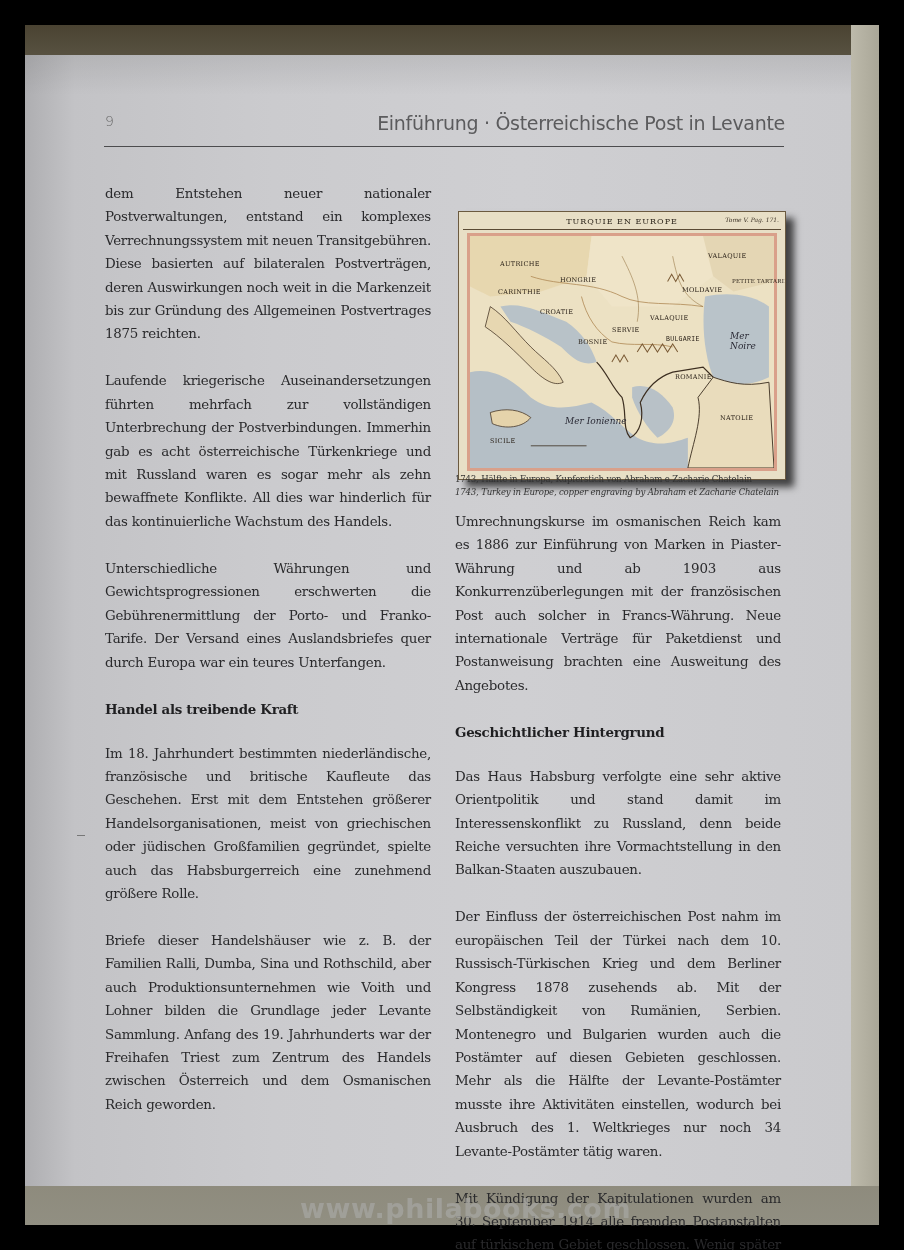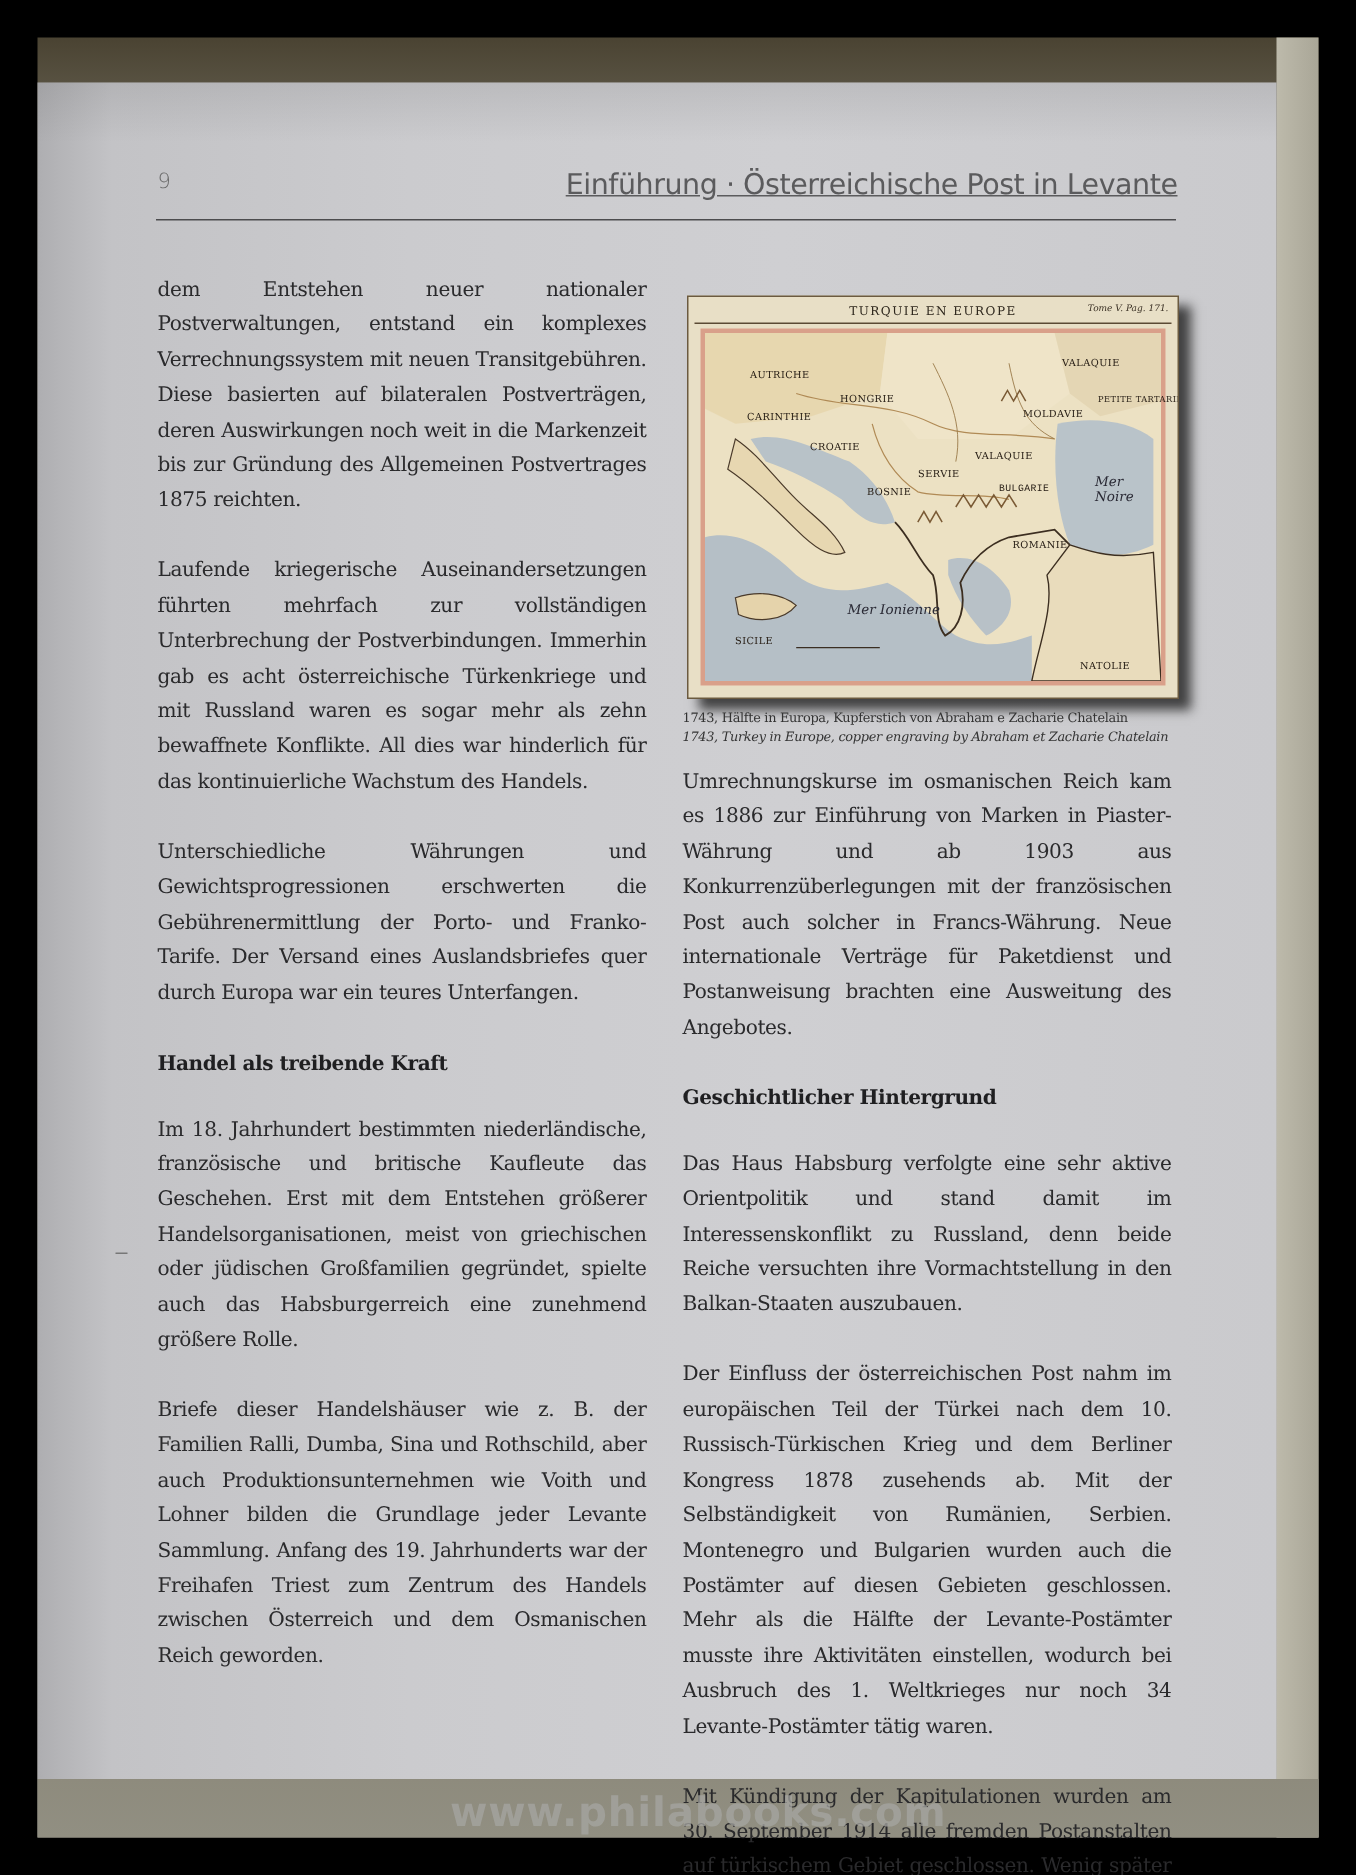--- a/index.html
+++ b/index.html
@@ -29,40 +29,40 @@
     background: linear-gradient(180deg, rgba(90,90,90,0.15), rgba(0,0,0,0));
   }
   .page-number {
     position: absolute; left: 80px; top: 58px;
     font-family: "DejaVu Sans", "Liberation Sans", sans-serif;
     font-size: 14px; color: #6a6a6a; font-weight: 300;
   }
   .running-head {
     position: absolute; right: 66px; top: 57px;
     font-family: "DejaVu Sans", "Liberation Sans", sans-serif;
-    font-size: 19px; color: #5b5b5d; letter-spacing: -0.3px; text-decoration: underline;
+    font-size: 19px; color: #5b5b5d; letter-spacing: -0.3px;
   }
   .head-rule {
     position: absolute; left: 79px; top: 91px; width: 680px; height: 1px;
     background: #4c4c4e;
   }
   .col {
     position: absolute; width: 326px;
     font-size: 13.4px; line-height: 23.4px; color: #2a2a2c;
     text-align: justify; letter-spacing: -0.25px;
   }
   .col-left { left: 80px; top: 127px; }
   .col-right { left: 430px; top: 455px; }
   .col p { margin: 0 0 23.6px 0; }
   .col h3 {
     margin: 0 0 22px 0; font-size: 13.4px; font-weight: bold; line-height: 22px;
     letter-spacing: -0.3px; color: #1f1f21;
   }
   .figure {
-    position: absolute; left: 433px; top: 142px; width: 315px; height: 268px;
+    position: absolute; left: 433px; top: 156px; width: 315px; height: 268px;
   }
   .map {
     position: absolute; left: 0; top: 0; width: 326px; height: 267px;
     background: #e8dfc6; border: 1px solid #6b5a40;
     box-shadow: 8px 7px 7px rgba(20,20,20,0.75);
     overflow: hidden;
   }
   .map-title-bar {
     position: absolute; left: 4px; top: 3px; right: 4px; height: 14px;
     border-bottom: 1px solid #5a4a34;
@@ -171,21 +171,21 @@
         <span class="map-label" style="left:28px; top:52px;">CARINTHIE</span>
         <span class="map-label" style="left:70px; top:72px;">CROATIE</span>
         <span class="map-label" style="left:108px; top:102px;">BOSNIE</span>
         <span class="map-label" style="left:142px; top:90px;">SERVIE</span>
         <span class="map-label" style="left:180px; top:78px;">VALAQUIE</span>
         <span class="map-label" style="left:212px; top:50px;">MOLDAVIE</span>
         <span class="map-label" style="left:196px; top:100px;font-family:Liberation Mono, monospace;">BULGARIE</span>
         <span class="map-label" style="left:205px; top:137px;">ROMANIE</span>
         <span class="map-label" style="left:238px; top:16px;">VALAQUIE</span>
         <span class="map-label" style="left:262px; top:42px; font-size:5.5px;">PETITE TARTARIE</span>
-        <span class="map-label" style="left:250px; top:178px;margin-top:40px;">NATOLIE</span>
+        <span class="map-label" style="left:250px; top:178px;">NATOLIE</span>
         <span class="map-label" style="left:20px; top:201px;">SICILE</span>
         <span class="map-sea" style="left:260px; top:95px;">Mer Noire</span>
         <span class="map-sea" style="left:95px; top:180px;">Mer Ionienne</span>
       </div>
     </div>
   </div>
 
   <div class="caption">
     <div>1743, Hälfte in Europa, Kupferstich von Abraham e Zacharie Chatelain</div>
     <div class="en">1743, Turkey in Europe, copper engraving by Abraham et Zacharie Chatelain</div>

